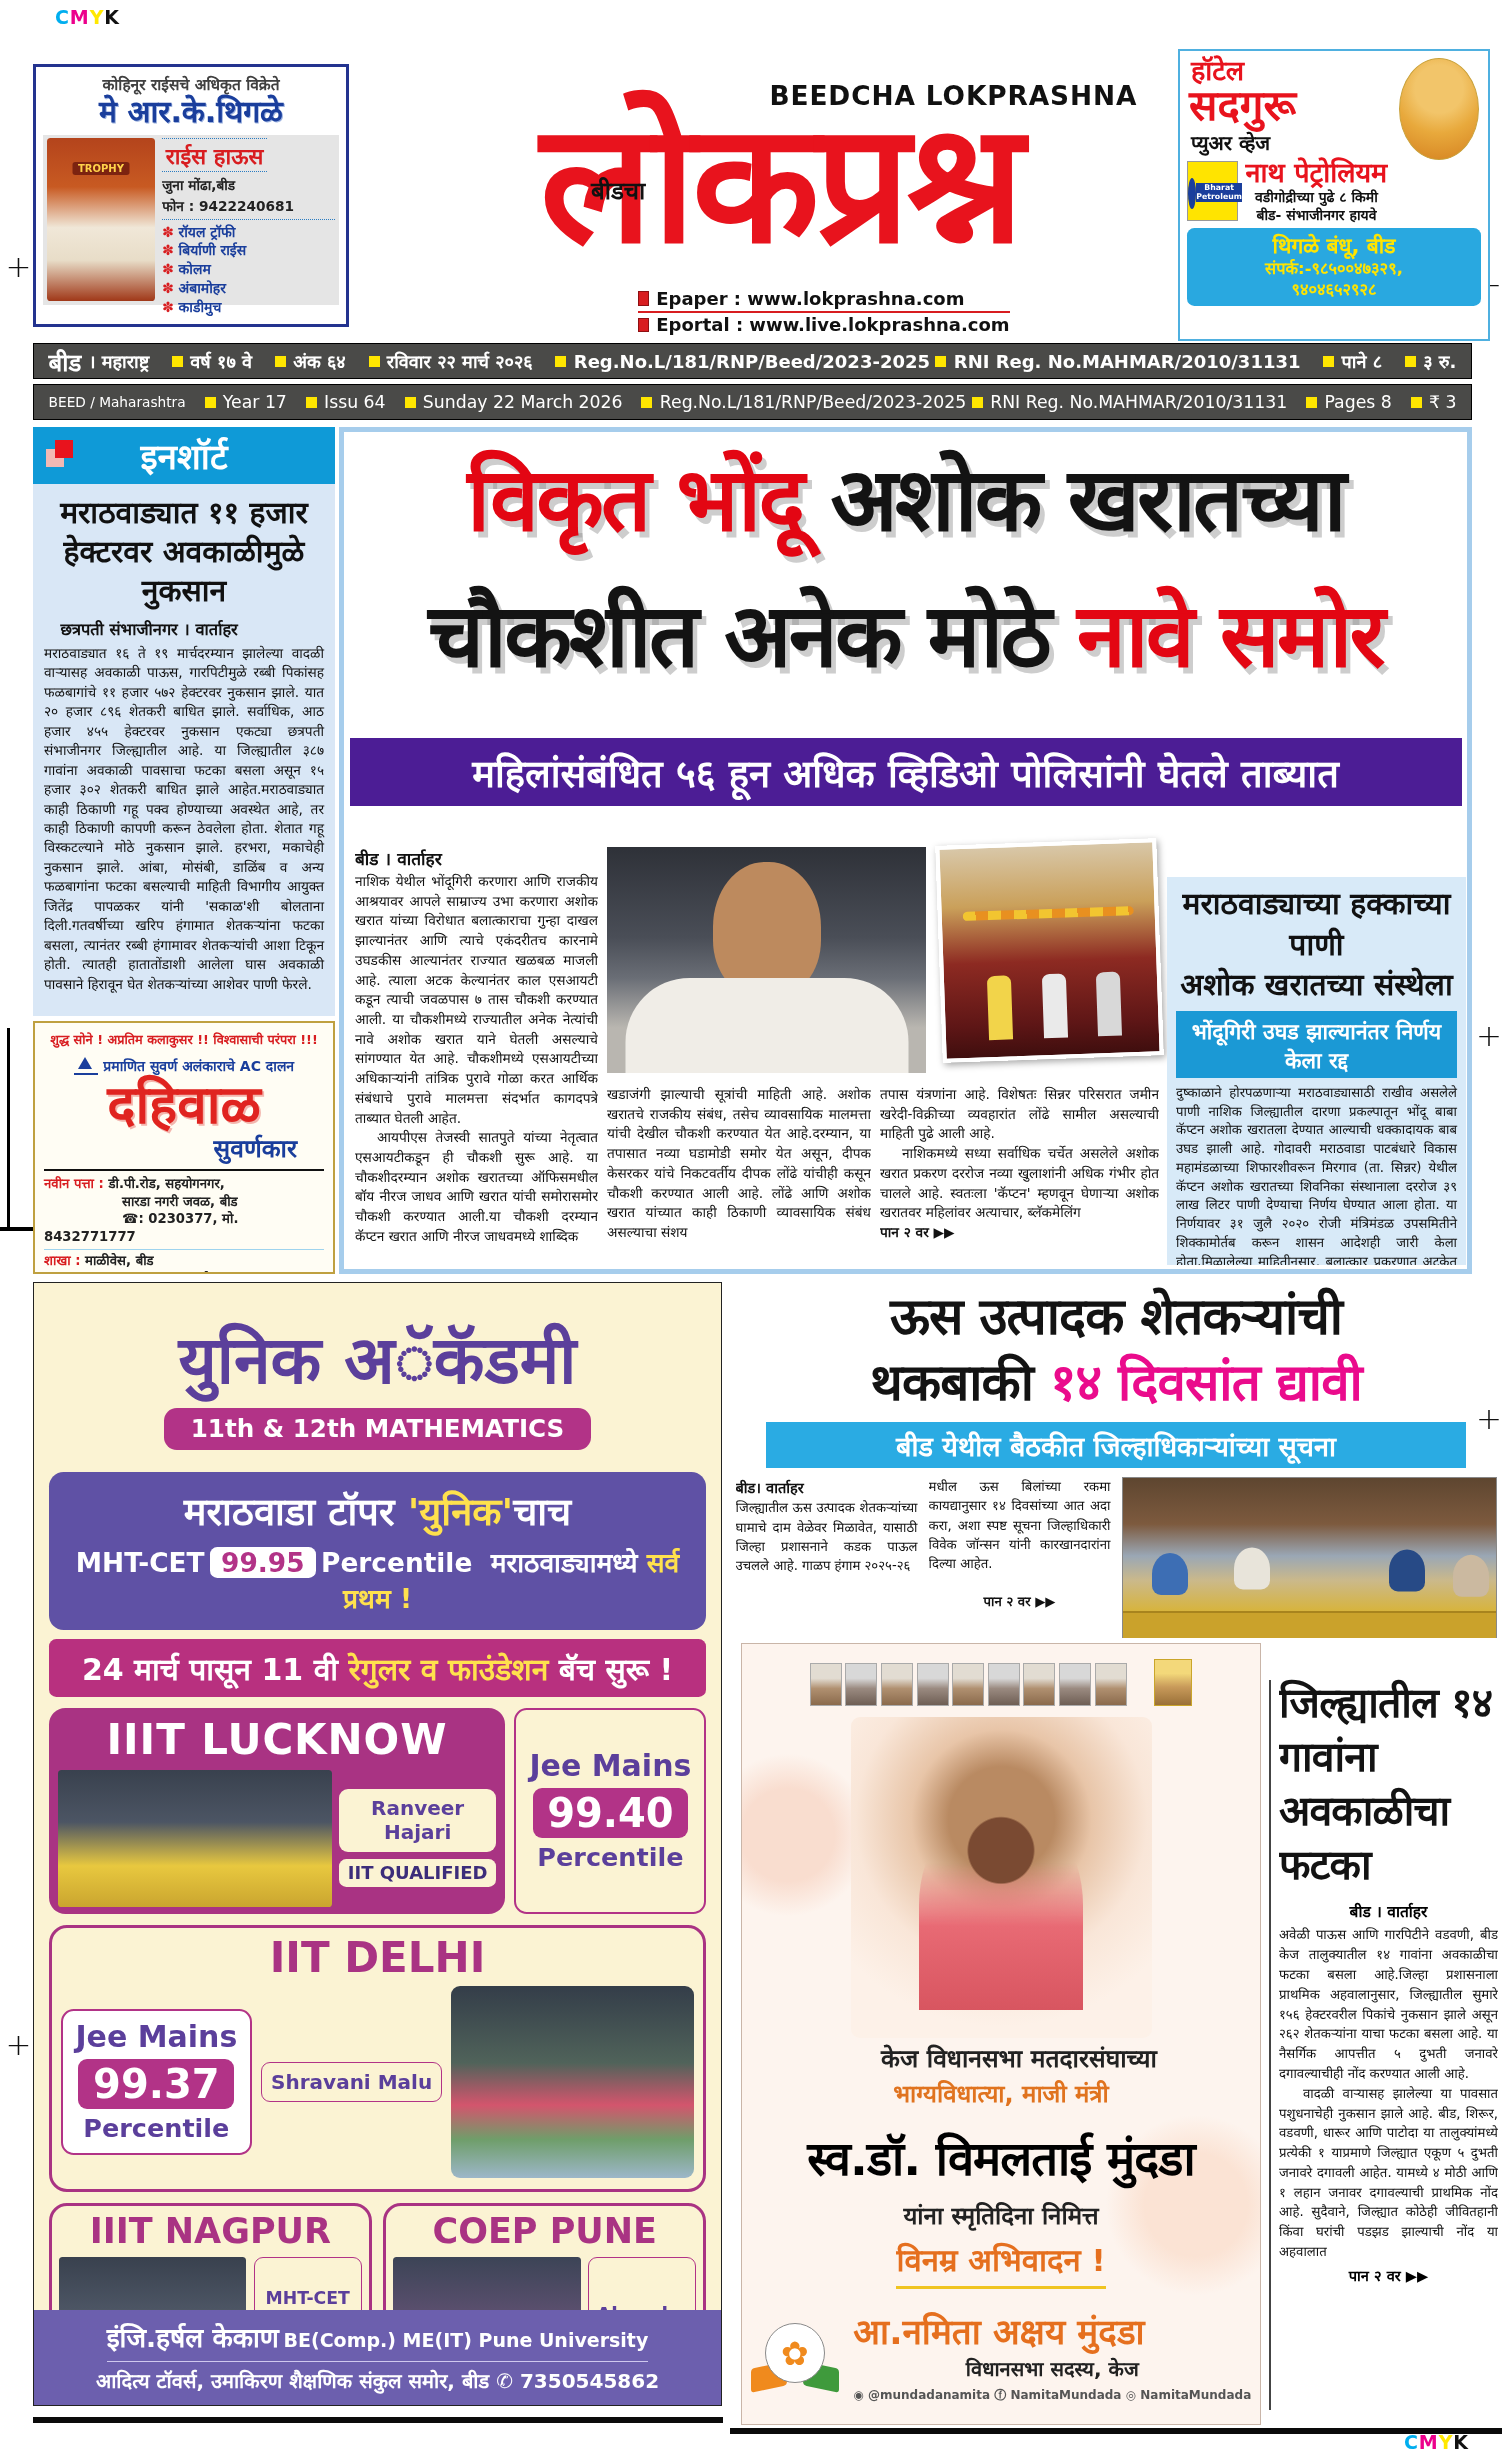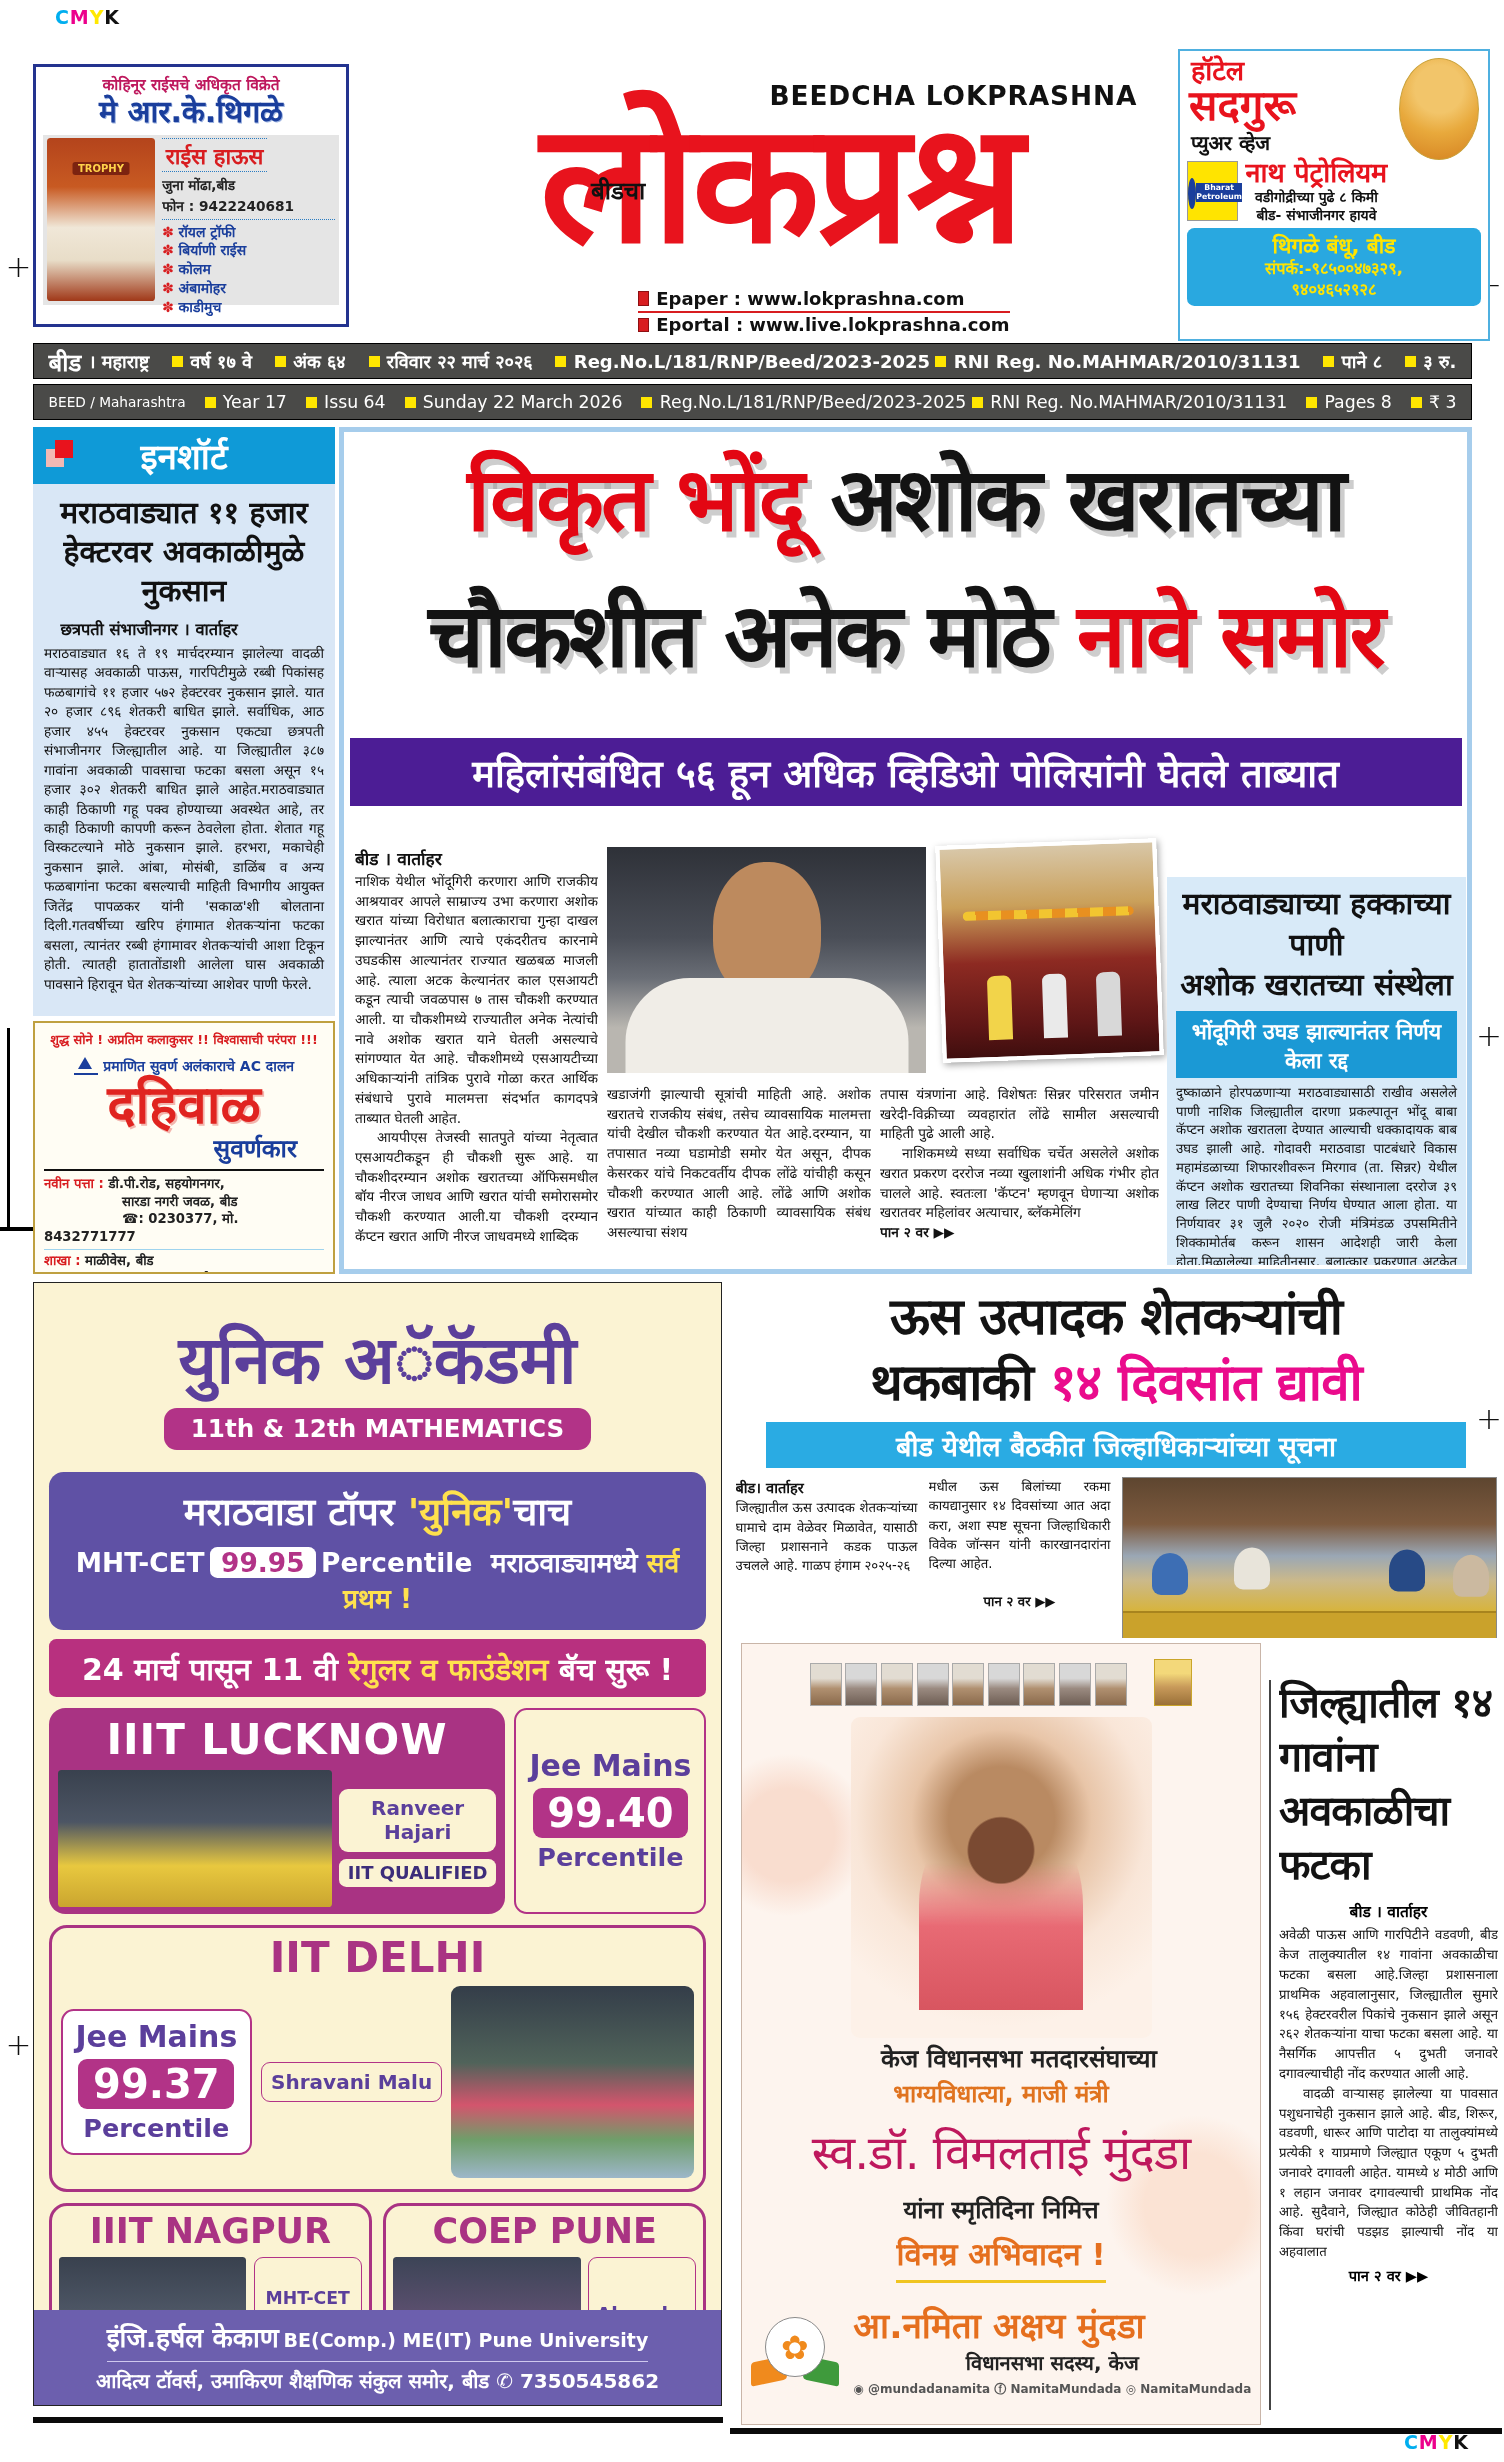--- a/index.html
+++ b/index.html
@@ -12,21 +12,21 @@
   .cmyk b:nth-child(1){color:#00aeef;} .cmyk b:nth-child(2){color:#ec008c;}
   .cmyk b:nth-child(3){color:#ffe800;} .cmyk b:nth-child(4){color:#111;}
   .cmyk-top { left:55px; top:5.5px; }
   .cmyk-bottom { left:1404px; top:2431px; }
   .regmark { position:absolute; font-size:31px; color:#111; font-weight:300; }
   .trimline-v { position:absolute; left:7.3px; top:1028px; width:2.7px; height:201px; background:#000; }
   .trimline-h { position:absolute; left:0; top:1227px; width:51px; height:3.6px; background:#000; }
 
   
   .rice-ad { position:absolute; left:33px; top:64px; width:316px; height:263px; border:3.6px solid #23338f; background:#fff; padding:5.5px 7.3px; overflow:hidden; }
-  .rice-line1 { color:#be185d; font-weight:bold; font-size:15.5px; text-align:center; }
+  .rice-line1 { color:#404040; font-weight:bold; font-size:15.5px; text-align:center; }
   .rice-name { color:#1a3e9c; font-weight:900; font-size:30px; text-align:center; line-height:1.15; text-shadow:0.9px 0.9px 0 #9db3e0; }
   .rice-lower { display:flex; gap:7.3px; margin-top:5.5px; background:#e5e5e5; padding:3.6px; height:170px; }
   .rice-pack { width:108px; height:100%; border-radius:3.6px; background:linear-gradient(180deg,#b4441c 0%,#c85a22 30%,#f0e7d8 55%,#e8ddc8 75%,#a03818 100%); position:relative; flex:none; }
   .rice-pack span { position:absolute; top:24px; left:50%; transform:translateX(-50%); background:#7c2310; color:#ffd24a; font-size:10px; font-weight:bold; padding:0.9px 5.5px; border-radius:2.7px; }
   .rice-right { flex:1; text-align:left; }
   .rice-shop { color:#d81d20; font-weight:900; font-size:22px; border-top:1.8px dotted #2a7cc2; border-bottom:1.8px dotted #2a7cc2; display:inline-block; padding:0.9px 3.6px; }
   .rice-addr,.rice-phone { font-weight:bold; font-size:13.7px; color:#222; margin-top:2.7px; }
   .rice-items { margin-top:3.6px; border-top:1.8px dotted #2a7cc2; padding-top:2.7px; }
   .rice-item { color:#1a3e9c; font-weight:bold; font-size:14px; line-height:1.35; }
   .rice-item i { color:#d81d20; font-style:normal; margin-right:4.6px; }
@@ -179,21 +179,21 @@
   .obit::before { content:""; position:absolute; left:-36px; top:109px; width:164px; height:164px; border-radius:50%; background:radial-gradient(circle,#f9ddcf 0 40%,transparent 70%); }
   .obit::after { content:""; position:absolute; right:-27px; bottom:128px; width:182px; height:182px; border-radius:50%; background:radial-gradient(circle,#fbe3d4 0 40%,transparent 70%); }
   .ob-strip { display:flex; justify-content:center; align-items:flex-end; gap:3.6px; margin-top:14.6px; position:relative; z-index:2; }
   .ob-th { width:32px; height:43px; border:0.9px solid #aaa; background:linear-gradient(180deg,#e2dcd2 0 35%,#b09070 60%,#8a6a4c 100%); }
   .ob-th:nth-child(even){ background:linear-gradient(180deg,#d8d8d8 0 35%,#9a8a80 60%,#6e5e54 100%); }
   .ob-th-hl { width:38px; height:47px; margin-left:24px; border:1.8px solid #caa52a; background:linear-gradient(180deg,#f3d87a 0 30%,#c89a5a 60%,#9a7038 100%); }
   .ob-portrait { position:relative; z-index:2; width:301px; height:321px; margin:11px auto 3.6px; border-radius:9px; background:radial-gradient(circle at 50% 32%,#b98a62 0 20%,#e8c5a8 34%,#f9e6d8 55%,#fdf1e8 78%); overflow:hidden; }
   .ob-portrait::before { content:""; position:absolute; left:50%; top:26%; transform:translateX(-50%); width:164px; height:210px; background:radial-gradient(circle at 50% 24%,#7a4a32 0 18%,transparent 19%),linear-gradient(180deg,transparent 30%,#e86a74 60%,#d85560 100%); border-radius:50% 50% 0 0; }
   .ob-l1 { position:relative; z-index:2; color:#222; font-weight:900; font-size:24.6px;padding-left:36px; }
   .ob-l2 { position:relative; z-index:2; color:#e0731f; font-weight:900; font-size:24px; margin-top:1.8px; }
-  .ob-name { position:relative; z-index:2; color:#be185d; font-weight:400; font-size:47px; margin-top:10px; letter-spacing:-0.9px; }
+  .ob-name { position:relative; z-index:2; color:#000000; font-weight:700; font-size:47px; margin-top:16px; letter-spacing:-0.9px; }
   .ob-l3 { position:relative; z-index:2; color:#222; font-weight:bold; font-size:24px; margin-top:9px; }
   .ob-l4 { position:relative; z-index:2; display:inline-block; color:#e56f1e; font-weight:900; font-size:31px; margin-top:7.3px; border-bottom:3.6px solid #f0c420; padding-bottom:5.5px; }
   .ob-bottom { position:relative; z-index:2; display:flex; align-items:center; justify-content:center; gap:14.6px; margin-top:24px; }
   .bjp-logo { position:relative; width:88px; height:71px; flex:none; }
   .bjp-flag-l { position:absolute; left:0; bottom:5.5px; width:36px; height:24px; background:#f08a1d; transform:skewY(-12deg); border-radius:3.6px; }
   .bjp-flag-r { position:absolute; right:0; bottom:5.5px; width:36px; height:24px; background:#3f9a3c; transform:skewY(12deg); border-radius:3.6px; }
   .bjp-circle { position:absolute; left:50%; top:0; transform:translateX(-50%); width:60px; height:60px; background:#fff; border:1.8px solid #8a8a8a; border-radius:50%; display:flex; align-items:center; justify-content:center; font-size:33px; color:#f08a1d; }
   .ob-by { text-align:left; }
   .ob-byname { color:#e56f1e; font-weight:900; font-size:35px; line-height:1.1; }
   .ob-bytitle { color:#222; font-weight:900; font-size:20px; margin-top:3.6px; text-align:center; }

